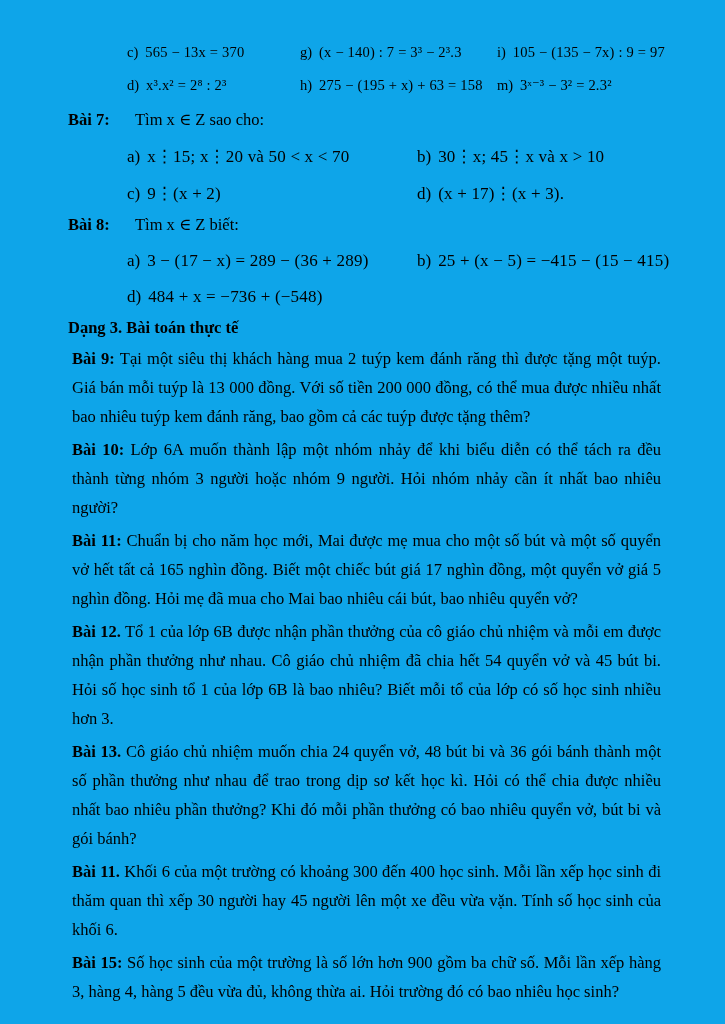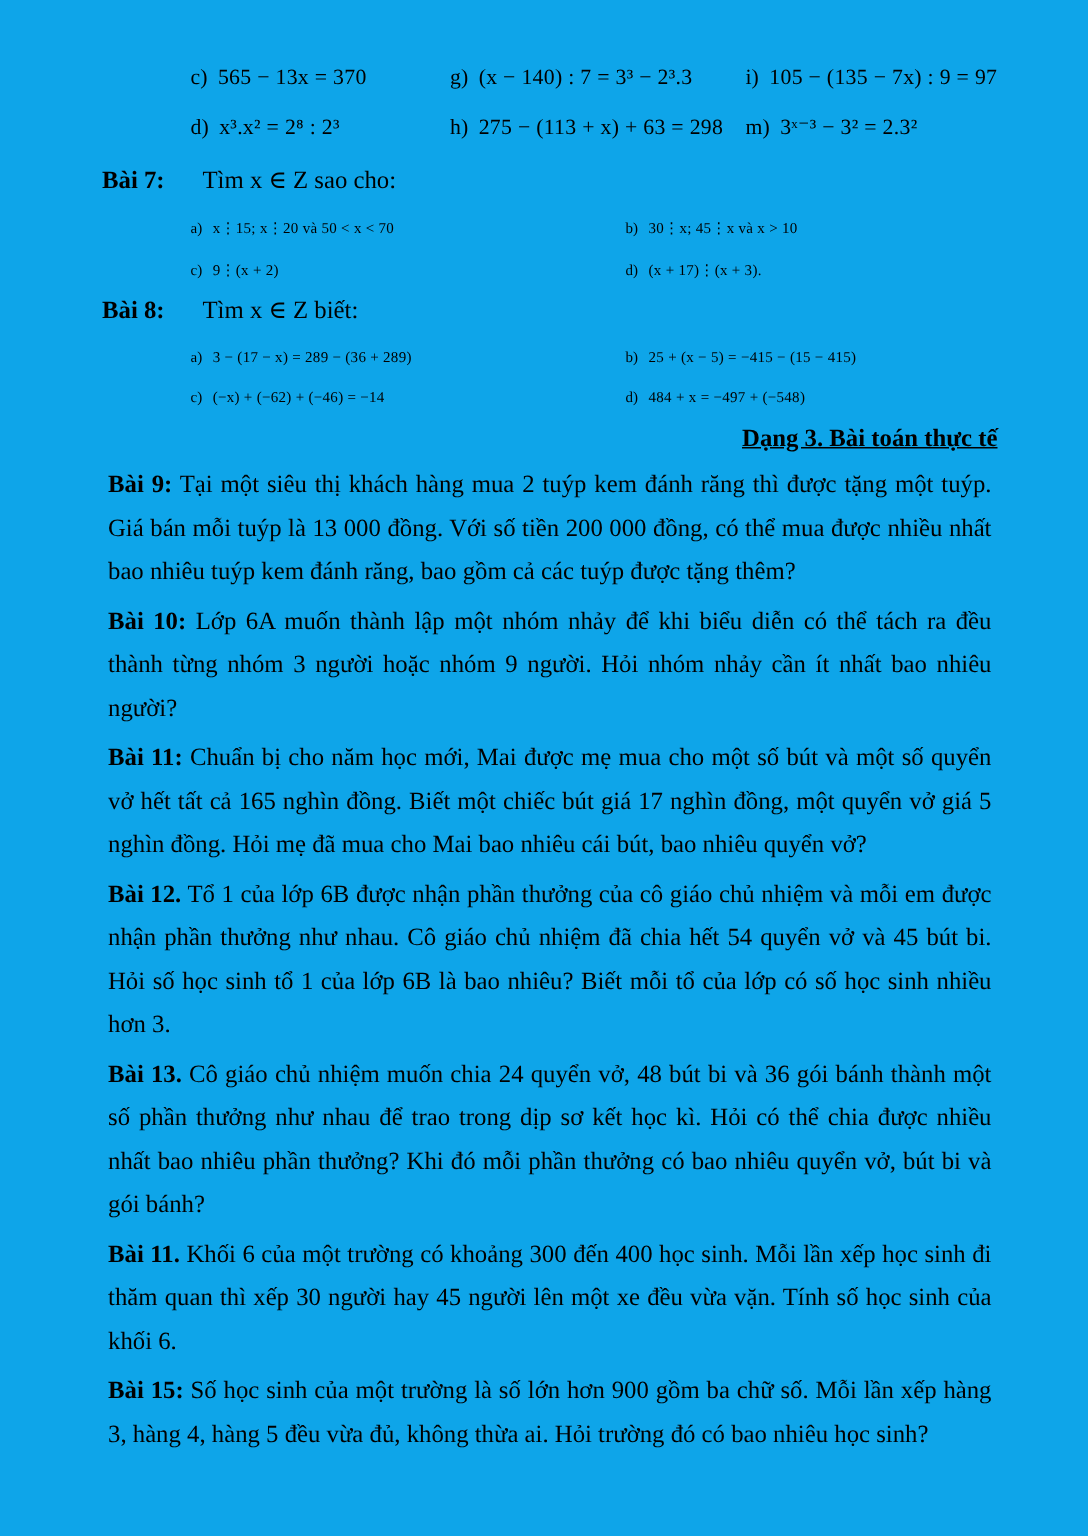--- a/index.html
+++ b/index.html
@@ -15,42 +15,42 @@
   .eq-row { display:flex; padding-left:59px; margin-bottom:16px; font-size:14.5px; }
   .eq-col { flex:0 0 auto; white-space:nowrap; }
   .eq-col1 { width:173px; }
   .eq-col2 { width:197px; }
   .eq-label { margin-right:7px; }
   .formula { font-style:normal; letter-spacing:0.2px; }
 
   
   .problem-head { display:flex; margin:2px 0 10px 0;align-items:flex-end; }
   .problem-head b { display:inline-block; width:67px; }
-  .items-row { display:flex; padding-left:59px; margin-bottom:11px; font-size:10px;margin-top:16px; }
+  .items-row { display:flex; padding-left:59px; margin-bottom:11px; font-size:17px;margin-top:16px; }
   .item-a { flex:0 0 290px; white-space:nowrap; }
   .item-b { flex:0 0 auto; white-space:nowrap; }
 
-  .section-heading { text-align:right; font-weight:bold; margin:2px 0 6px 0;text-decoration:underline; }
+  .section-heading { text-align:left; font-weight:bold; margin:2px 0 6px 0; }
 
   .wp { text-align:justify; line-height:29px; margin:4px; }
   .wp b { font-weight:bold; }
 </style>
 </head>
 <body>
 
 <div class="page">
 
   <div class="eq-row">
     <span class="eq-col eq-col1"><span class="eq-label">c)</span><span class="formula">565 − 13x = 370</span></span>
     <span class="eq-col eq-col2"><span class="eq-label">g)</span><span class="formula">(x − 140) : 7 = 3³ − 2³.3</span></span>
     <span class="eq-col"><span class="eq-label">i)</span><span class="formula">105 − (135 − 7x) : 9 = 97</span></span>
   </div>
   <div class="eq-row">
     <span class="eq-col eq-col1"><span class="eq-label">d)</span><span class="formula">x³.x² = 2⁸ : 2³</span></span>
-    <span class="eq-col eq-col2"><span class="eq-label">h)</span><span class="formula">275 − (113 + x) + 63 = 298</span></span>
+    <span class="eq-col eq-col2"><span class="eq-label">h)</span><span class="formula">275 − (195 + x) + 63 = 158</span></span>
     <span class="eq-col"><span class="eq-label">m)</span><span class="formula">3ˣ⁻³ − 3² = 2.3²</span></span>
   </div>
 
   <div>
     <p class="problem-head">
       <b>Bài 7:</b>
       <span>Tìm x ∈ Z sao cho:</span>
     </p>
     <div class="items-row">
       <span class="item-a"><span class="eq-label">a)</span><span class="formula">x⋮15; x⋮20 và 50 &lt; x &lt; 70</span></span>
@@ -65,22 +65,21 @@
   <div>
     <p class="problem-head">
       <b>Bài 8:</b>
       <span>Tìm x ∈ Z biết:</span>
     </p>
     <div class="items-row">
       <span class="item-a"><span class="eq-label">a)</span><span class="formula">3 − (17 − x) = 289 − (36 + 289)</span></span>
       <span class="item-b"><span class="eq-label">b)</span><span class="formula">25 + (x − 5) = −415 − (15 − 415)</span></span>
     </div>
     <div class="items-row">
-      <span class="item-a"><span class="eq-label">c)</span><span class="formula">(−x) + (−62) + (−46) = −14</span></span>
-      <span class="item-b"><span class="eq-label">d)</span><span class="formula">484 + x = −497 + (−548)</span></span>
+      <span class="item-b"><span class="eq-label">d)</span><span class="formula">484 + x = −736 + (−548)</span></span>
     </div>
   </div>
 
   <p class="section-heading">Dạng 3. Bài toán thực tế</p>
 
   <p class="wp"><b>Bài 9:</b> <span>Tại một siêu thị khách hàng mua 2 tuýp kem đánh răng thì được tặng một tuýp. Giá bán mỗi tuýp là 13 000 đồng. Với số tiền 200 000 đồng, có thể mua được nhiều nhất bao nhiêu tuýp kem đánh răng, bao gồm cả các tuýp được tặng thêm?</span></p>
   <p class="wp"><b>Bài 10:</b> <span>Lớp 6A muốn thành lập một nhóm nhảy để khi biểu diễn có thể tách ra đều thành từng nhóm 3 người hoặc nhóm 9 người. Hỏi nhóm nhảy cần ít nhất bao nhiêu người?</span></p>
   <p class="wp"><b>Bài 11:</b> <span>Chuẩn bị cho năm học mới, Mai được mẹ mua cho một số bút và một số quyển vở hết tất cả 165 nghìn đồng. Biết một chiếc bút giá 17 nghìn đồng, một quyển vở giá 5 nghìn đồng. Hỏi mẹ đã mua cho Mai bao nhiêu cái bút, bao nhiêu quyển vở?</span></p>
   <p class="wp"><b>Bài 12.</b> <span>Tổ 1 của lớp 6B được nhận phần thưởng của cô giáo chủ nhiệm và mỗi em được nhận phần thưởng như nhau. Cô giáo chủ nhiệm đã chia hết 54 quyển vở và 45 bút bi. Hỏi số học sinh tổ 1 của lớp 6B là bao nhiêu? Biết mỗi tổ của lớp có số học sinh nhiều hơn 3.</span></p>
   <p class="wp"><b>Bài 13.</b> <span>Cô giáo chủ nhiệm muốn chia 24 quyển vở, 48 bút bi và 36 gói bánh thành một số phần thưởng như nhau để trao trong dịp sơ kết học kì. Hỏi có thể chia được nhiều nhất bao nhiêu phần thưởng? Khi đó mỗi phần thưởng có bao nhiêu quyển vở, bút bi và gói bánh?</span></p>

